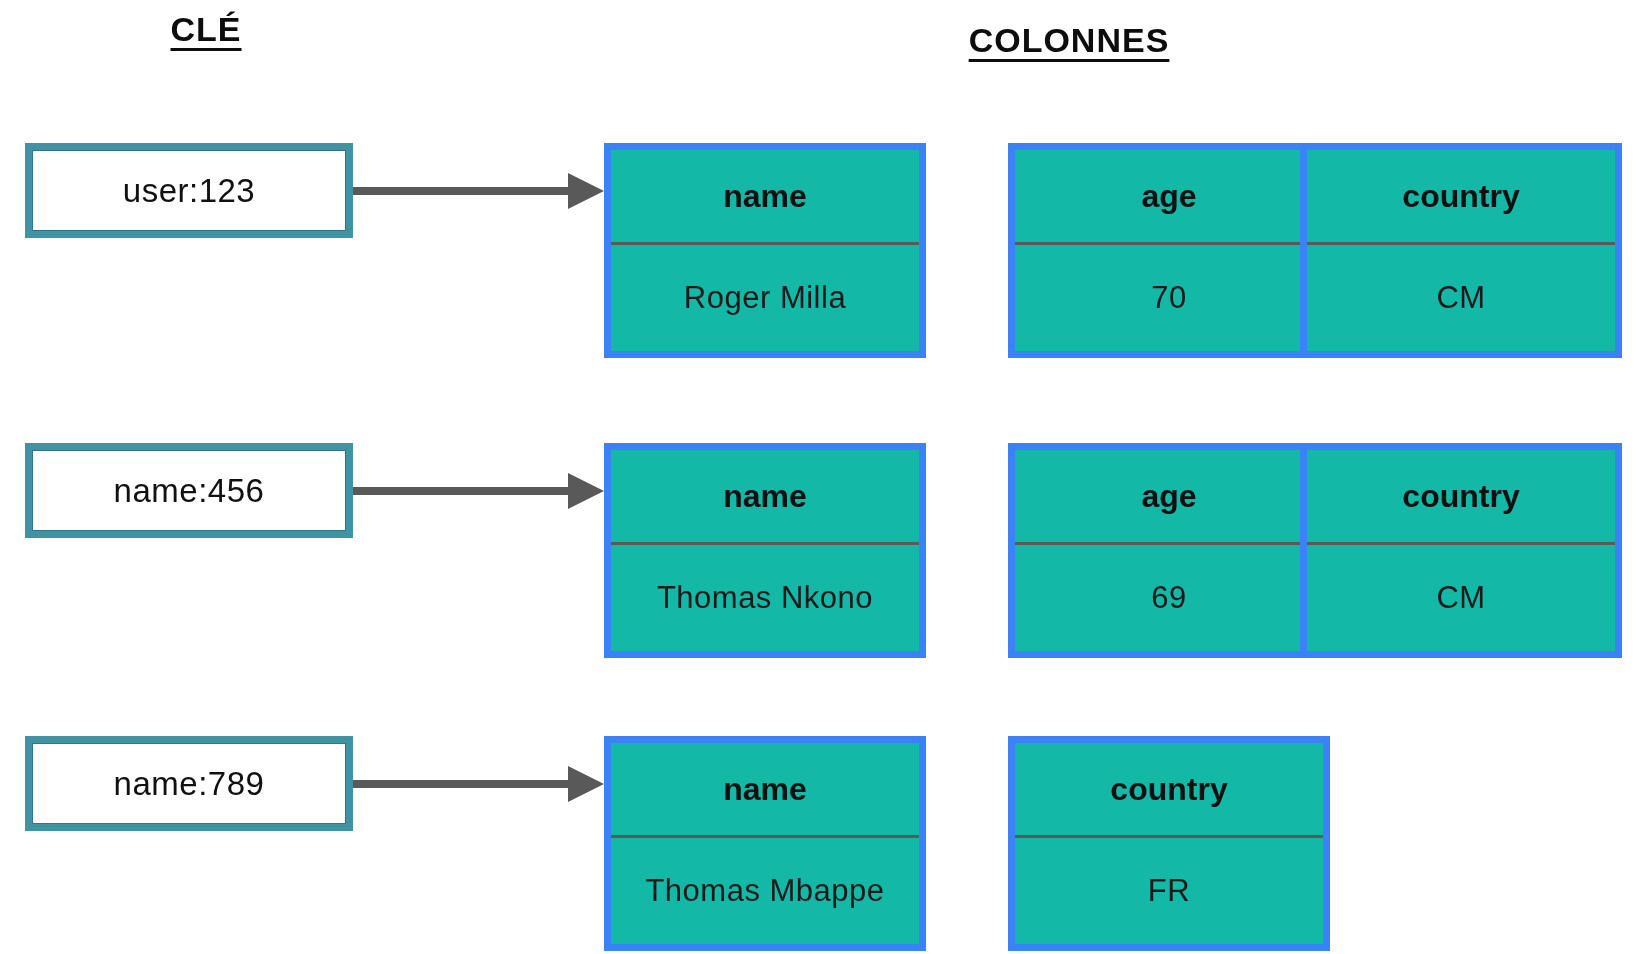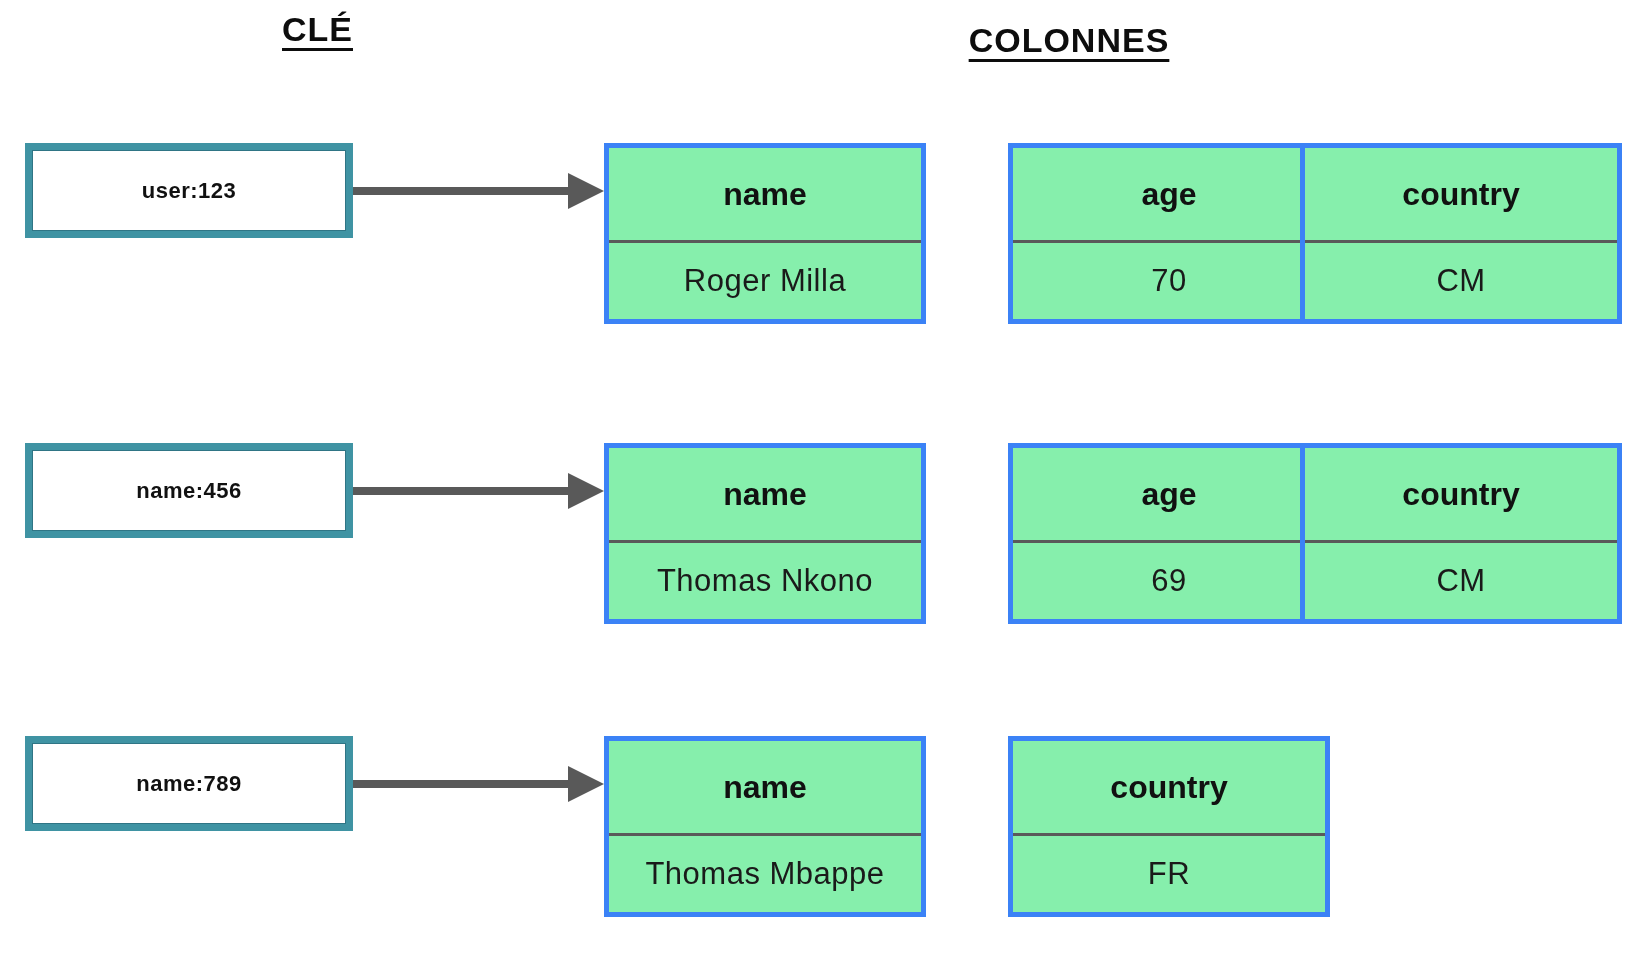--- a/index.html
+++ b/index.html
@@ -22,21 +22,21 @@
     position: absolute;
     text-align: center;
     font-size: 34px;
     font-weight: 700;
     letter-spacing: 1px;
     text-decoration: underline;
     text-decoration-thickness: 3px;
     text-underline-offset: 7px;
     color: #0d0d0d;
   }
-  .title-key   { left: 25px;  width: 328px; top: 10px; text-align: right; }
+  .title-key   { left: 42px;  width: 328px; top: 10px; }
   .title-cols  { left: 769px; width: 600px; top: 21px; }
 
   
   .row { position: absolute; left: 0; width: 1652px; height: 200px; }
   .row-1 { top: 143px; }
   .row-2 { top: 443px; }
   .row-3 { top: 736px; }
 
   
   .key-box {
@@ -47,22 +47,22 @@
     height: 95px;
     box-sizing: border-box;
     border: 7px solid #3f93a3;
     box-shadow: inset 0 0 0 1px #2f7585;
     background: #ffffff;
     display: flex;
     align-items: center;
     justify-content: center;
   }
   .key-label {
-    font-size: 22px;
-    font-weight: 700;
+    font-size: 33px;
+    font-weight: 400;
     letter-spacing: 0.5px;
   }
 
   
   .arrow { position: absolute; left: 353px; top: 0; width: 251px; height: 95px; }
   .arrow-shaft {
     position: absolute;
     left: 0;
     top: 44px;
     width: 217px;
@@ -79,37 +79,37 @@
     border-top: 18px solid transparent;
     border-bottom: 18px solid transparent;
   }
 
   
   .col-box {
     position: absolute;
     top: 0;
     width: 322px;
     box-sizing: border-box;
-    border: 5px solid #3b82f6;
-    background: #86efac;
+    border: 7px solid #3b82f6;
+    background: #14b8a6;
   }
   .col-pos-0 { left: 604px; }
   .col-pos-1 { left: 1008px; text-align: right; }
   .col-pos-2 { left: 1300px; }
   .col-header {
     height: 92px;
     border-bottom: 3px solid #5a5a5a;
     display: flex;
     align-items: center;
     justify-content: center;
     font-size: 32px;
     font-weight: 700;
   }
   .col-value {
-    height: 76px;
+    height: 106px;
     display: flex;
     align-items: center;
     justify-content: center;
     font-size: 31px;
     font-weight: 400;
     color: #1a1a1a;
     letter-spacing: 0.5px;
   }
 </style>
 </head>

